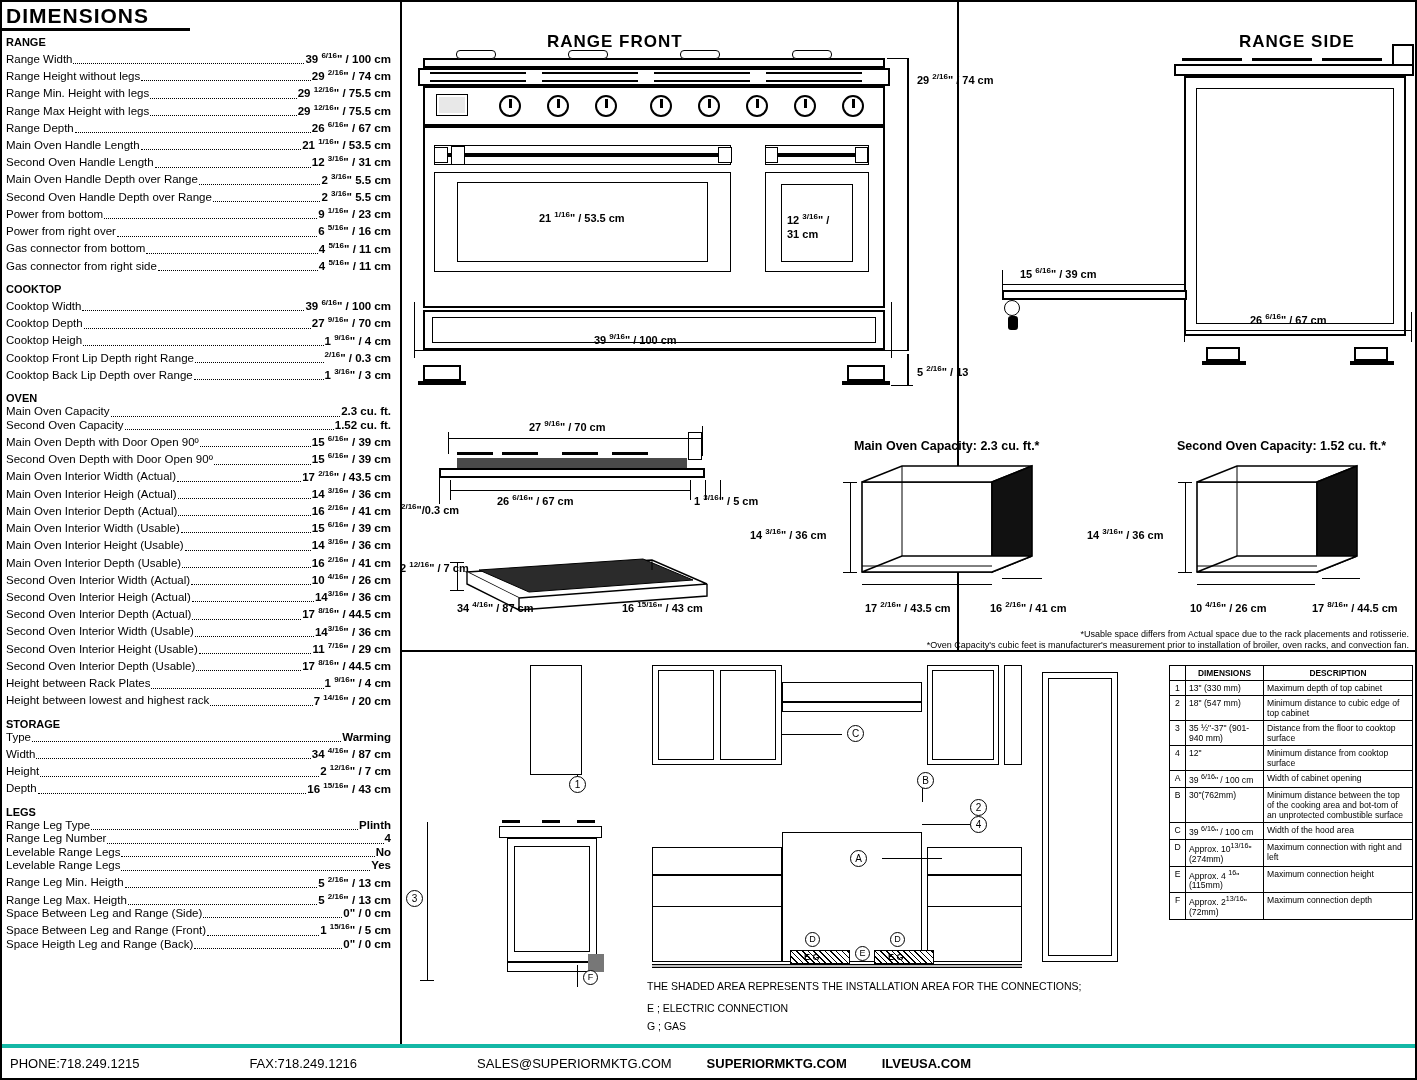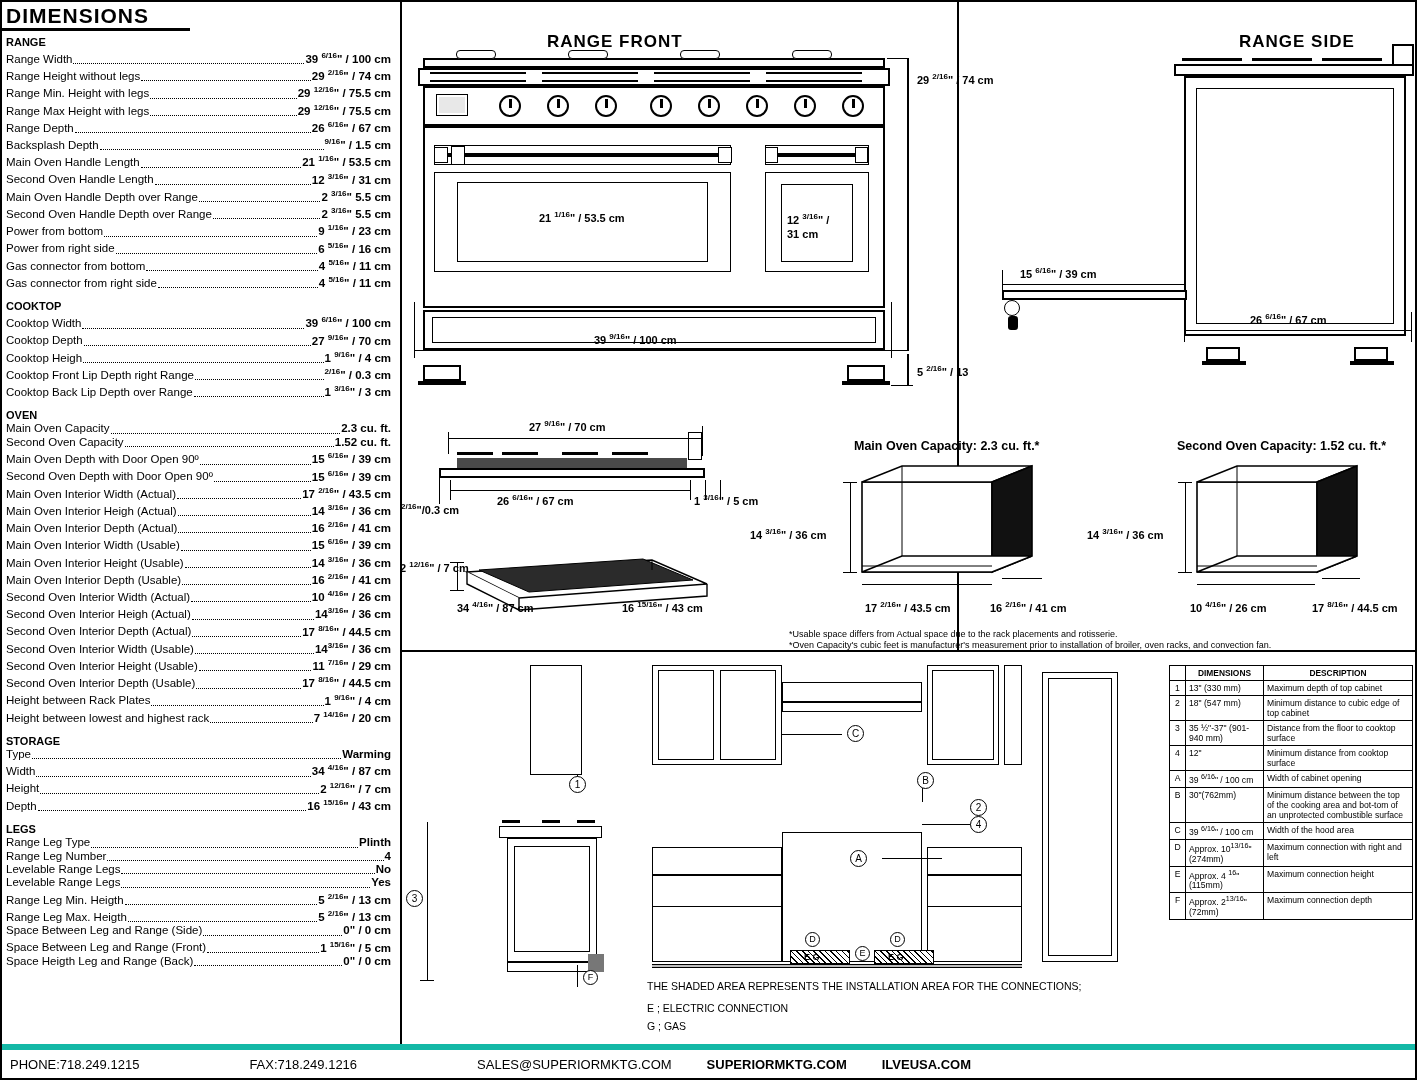--- a/index.html
+++ b/index.html
@@ -38,21 +38,21 @@
 
   
   .vline { position:absolute; background:#000; width:2px; }
   .hline { position:absolute; background:#000; height:2px; }
 
   
   .dwg-title { position:absolute; font-size:17px; font-weight:bold; letter-spacing:1px; }
   .cap-title { position:absolute; font-size:12.5px; font-weight:bold; }
   .dim { position:absolute; font-size:11px; font-weight:bold; white-space:nowrap; }
   .dim sup { font-size:8px; }
-  .note { position:absolute; font-size:9px; }
+  .note { position:absolute; font-size:9px; text-align:right; }
   .note2 { position:absolute; font-size:10.5px; }
 
   
   .rng { position:absolute; }
   .bx { position:absolute; border:2px solid #000; background:#fff; }
   .bxthin { position:absolute; border:1px solid #000; background:#fff; }
   .fill { position:absolute; background:#000; }
   .knob { position:absolute; width:22px; height:22px; border:2px solid #000; border-radius:50%; background:#fff; }
   .knob:after { content:""; position:absolute; left:8px; top:2px; width:3px; height:9px; background:#000; }
 
@@ -66,21 +66,21 @@
   table.spec-table th, table.spec-table td {
     border:1px solid #000; padding:2px 3px; vertical-align:top;
   }
   table.spec-table th { font-size:8.4px; font-weight:bold; text-align:center; }
   table.spec-table td.idx { text-align:center; width:16px; }
   table.spec-table td.dimcol { width:78px; }
 
   
   .footer {
     position:absolute; left:0; right:0; bottom:0; height:34px;
-    border-top:6px solid #14b8a6;
+    border-top:4px solid #14b8a6;
     display:flex; align-items:center;
     font-size:13px;
   }
   .footer span { white-space:nowrap; }
   .f1 { margin-left:8px; }
   .f2 { margin-left:110px; }
   .f3 { margin-left:120px; }
   .f4 { margin-left:35px; font-weight:bold; }
   .f5 { margin-left:35px; font-weight:bold; }
 
@@ -124,25 +124,20 @@
         <span class="spec-label">Range Max Height with legs</span>
         <span class="spec-dots"></span>
         <span class="spec-val">29 <sup>12/16</sup>" / 75.5 cm</span>
       </div>
       <div class="spec-row">
         <span class="spec-label">Range Depth</span>
         <span class="spec-dots"></span>
         <span class="spec-val">26 <sup>6/16</sup>" / 67 cm</span>
       </div>
       <div class="spec-row">
-        <span class="spec-label">Backsplash Depth</span>
-        <span class="spec-dots"></span>
-        <span class="spec-val"><sup>9/16</sup>" / 1.5 cm</span>
-      </div>
-      <div class="spec-row">
         <span class="spec-label">Main Oven Handle Length</span>
         <span class="spec-dots"></span>
         <span class="spec-val">21 <sup>1/16</sup>" / 53.5 cm</span>
       </div>
       <div class="spec-row">
         <span class="spec-label">Second Oven Handle Length</span>
         <span class="spec-dots"></span>
         <span class="spec-val">12 <sup>3/16</sup>" / 31 cm</span>
       </div>
       <div class="spec-row">
@@ -154,21 +149,21 @@
         <span class="spec-label">Second Oven Handle Depth over Range</span>
         <span class="spec-dots"></span>
         <span class="spec-val">2 <sup>3/16</sup>"  5.5  cm</span>
       </div>
       <div class="spec-row">
         <span class="spec-label">Power from bottom</span>
         <span class="spec-dots"></span>
         <span class="spec-val">9 <sup>1/16</sup>" / 23 cm</span>
       </div>
       <div class="spec-row">
-        <span class="spec-label">Power from right side</span>
+        <span class="spec-label">Power from right over</span>
         <span class="spec-dots"></span>
         <span class="spec-val">6 <sup>5/16</sup>" / 16 cm</span>
       </div>
       <div class="spec-row">
         <span class="spec-label">Gas connector from bottom</span>
         <span class="spec-dots"></span>
         <span class="spec-val">4 <sup>5/16</sup>" / 11 cm</span>
       </div>
       <div class="spec-row">
         <span class="spec-label">Gas connector from right side</span>

